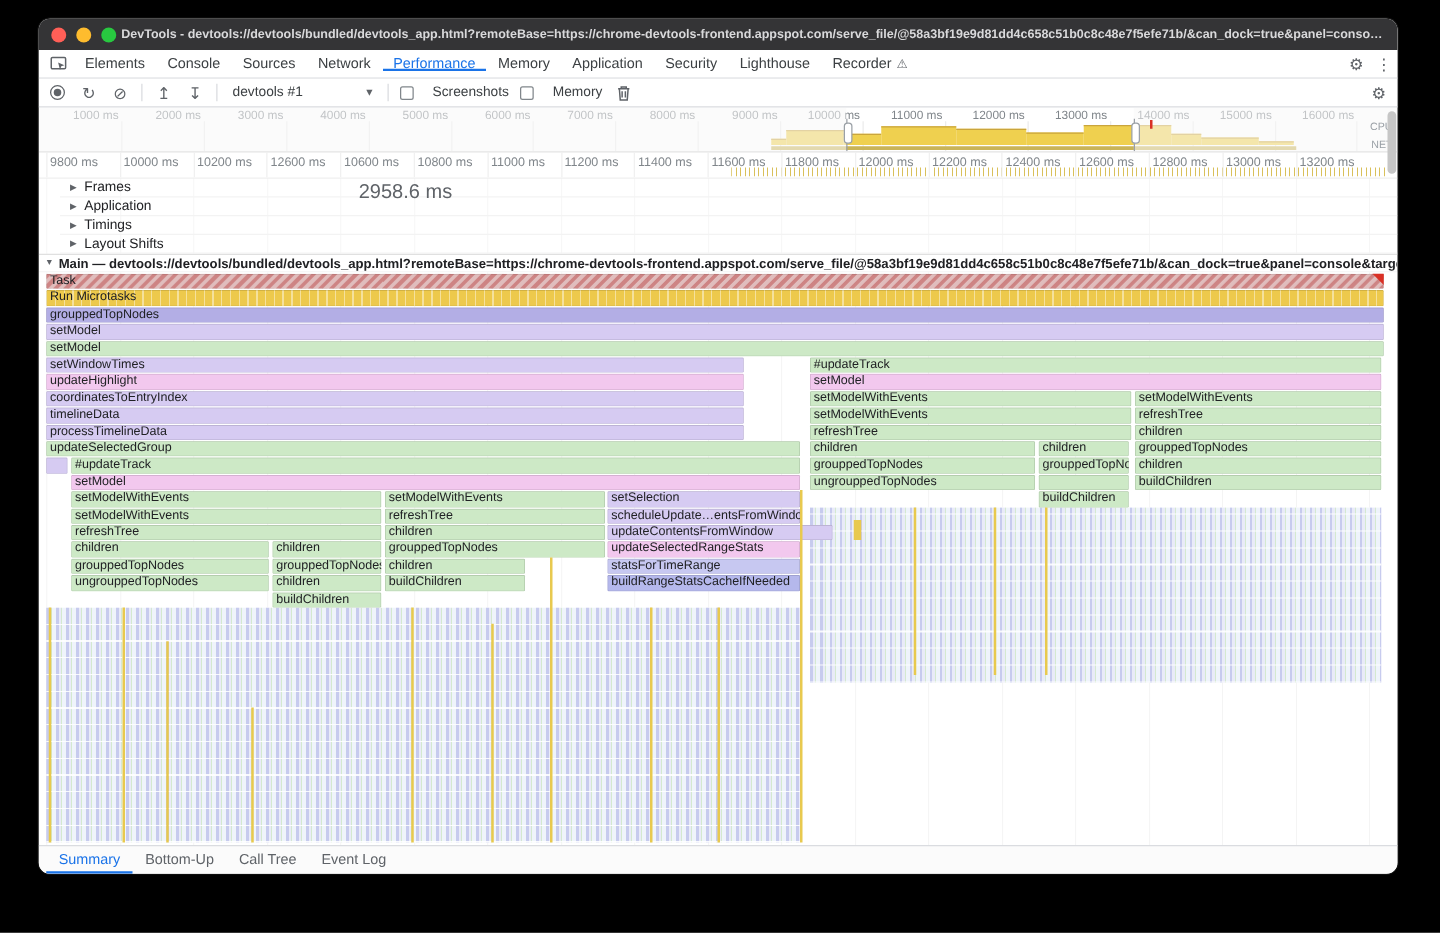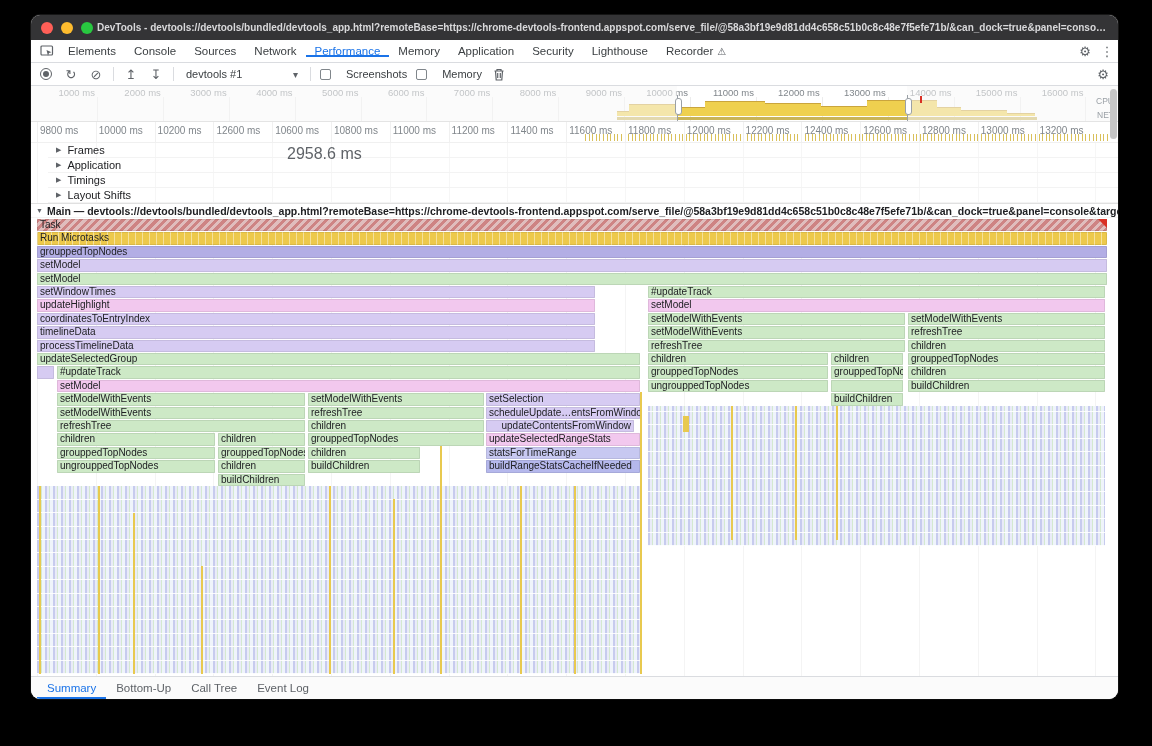--- a/index.html
+++ b/index.html
@@ -329,21 +329,21 @@
         <div class="fbar" style="left: 26px; top: 148.4px; width: 583px; background: rgb(205, 233, 198);">#updateTrack</div>
         <div class="fbar" style="left: 26px; top: 161.8px; width: 583px; background: rgb(242, 200, 238);">setModel</div>
         <div class="fbar" style="left: 26px; top: 175.2px; width: 248px; background: rgb(205, 233, 198);">setModelWithEvents</div>
         <div class="fbar" style="left: 277px; top: 175.2px; width: 176px; background: rgb(205, 233, 198);">setModelWithEvents</div>
         <div class="fbar" style="left: 455px; top: 175.2px; width: 154px; background: rgb(214, 203, 242);">setSelection</div>
         <div class="fbar" style="left: 26px; top: 188.6px; width: 248px; background: rgb(205, 233, 198);">setModelWithEvents</div>
         <div class="fbar" style="left: 277px; top: 188.6px; width: 176px; background: rgb(205, 233, 198);">refreshTree</div>
         <div class="fbar" style="left: 455px; top: 188.6px; width: 154px; background: rgb(214, 203, 242);">scheduleUpdate…entsFromWindow</div>
         <div class="fbar" style="left: 26px; top: 202px; width: 248px; background: rgb(205, 233, 198);">refreshTree</div>
         <div class="fbar" style="left: 277px; top: 202px; width: 176px; background: rgb(205, 233, 198);">children</div>
-        <div class="fbar" style="left: 455px; top: 202px; width: 148px; background: rgb(214, 203, 242); text-align: right;">updateContentsFromWindow</div>
+        <div class="fbar" style="left: 455px; top: 202px; width: 180px; background: rgb(214, 203, 242);">updateContentsFromWindow</div>
         <div class="fbar" style="left: 26px; top: 215.4px; width: 158px; background: rgb(205, 233, 198);">children</div>
         <div class="fbar" style="left: 187px; top: 215.4px; width: 87px; background: rgb(205, 233, 198);">children</div>
         <div class="fbar" style="left: 277px; top: 215.4px; width: 176px; background: rgb(205, 233, 198);">grouppedTopNodes</div>
         <div class="fbar" style="left: 455px; top: 215.4px; width: 154px; background: rgb(242, 200, 238);">updateSelectedRangeStats</div>
         <div class="fbar" style="left: 26px; top: 228.8px; width: 158px; background: rgb(205, 233, 198);">grouppedTopNodes</div>
         <div class="fbar" style="left: 187px; top: 228.8px; width: 87px; background: rgb(205, 233, 198);">grouppedTopNodes</div>
         <div class="fbar" style="left: 277px; top: 228.8px; width: 112px; background: rgb(205, 233, 198);">children</div>
         <div class="fbar" style="left: 455px; top: 228.8px; width: 154px; background: rgb(199, 200, 241);">statsForTimeRange</div>
         <div class="fbar" style="left: 26px; top: 242.2px; width: 158px; background: rgb(205, 233, 198);">ungrouppedTopNodes</div>
         <div class="fbar" style="left: 187px; top: 242.2px; width: 87px; background: rgb(205, 233, 198);">children</div>

